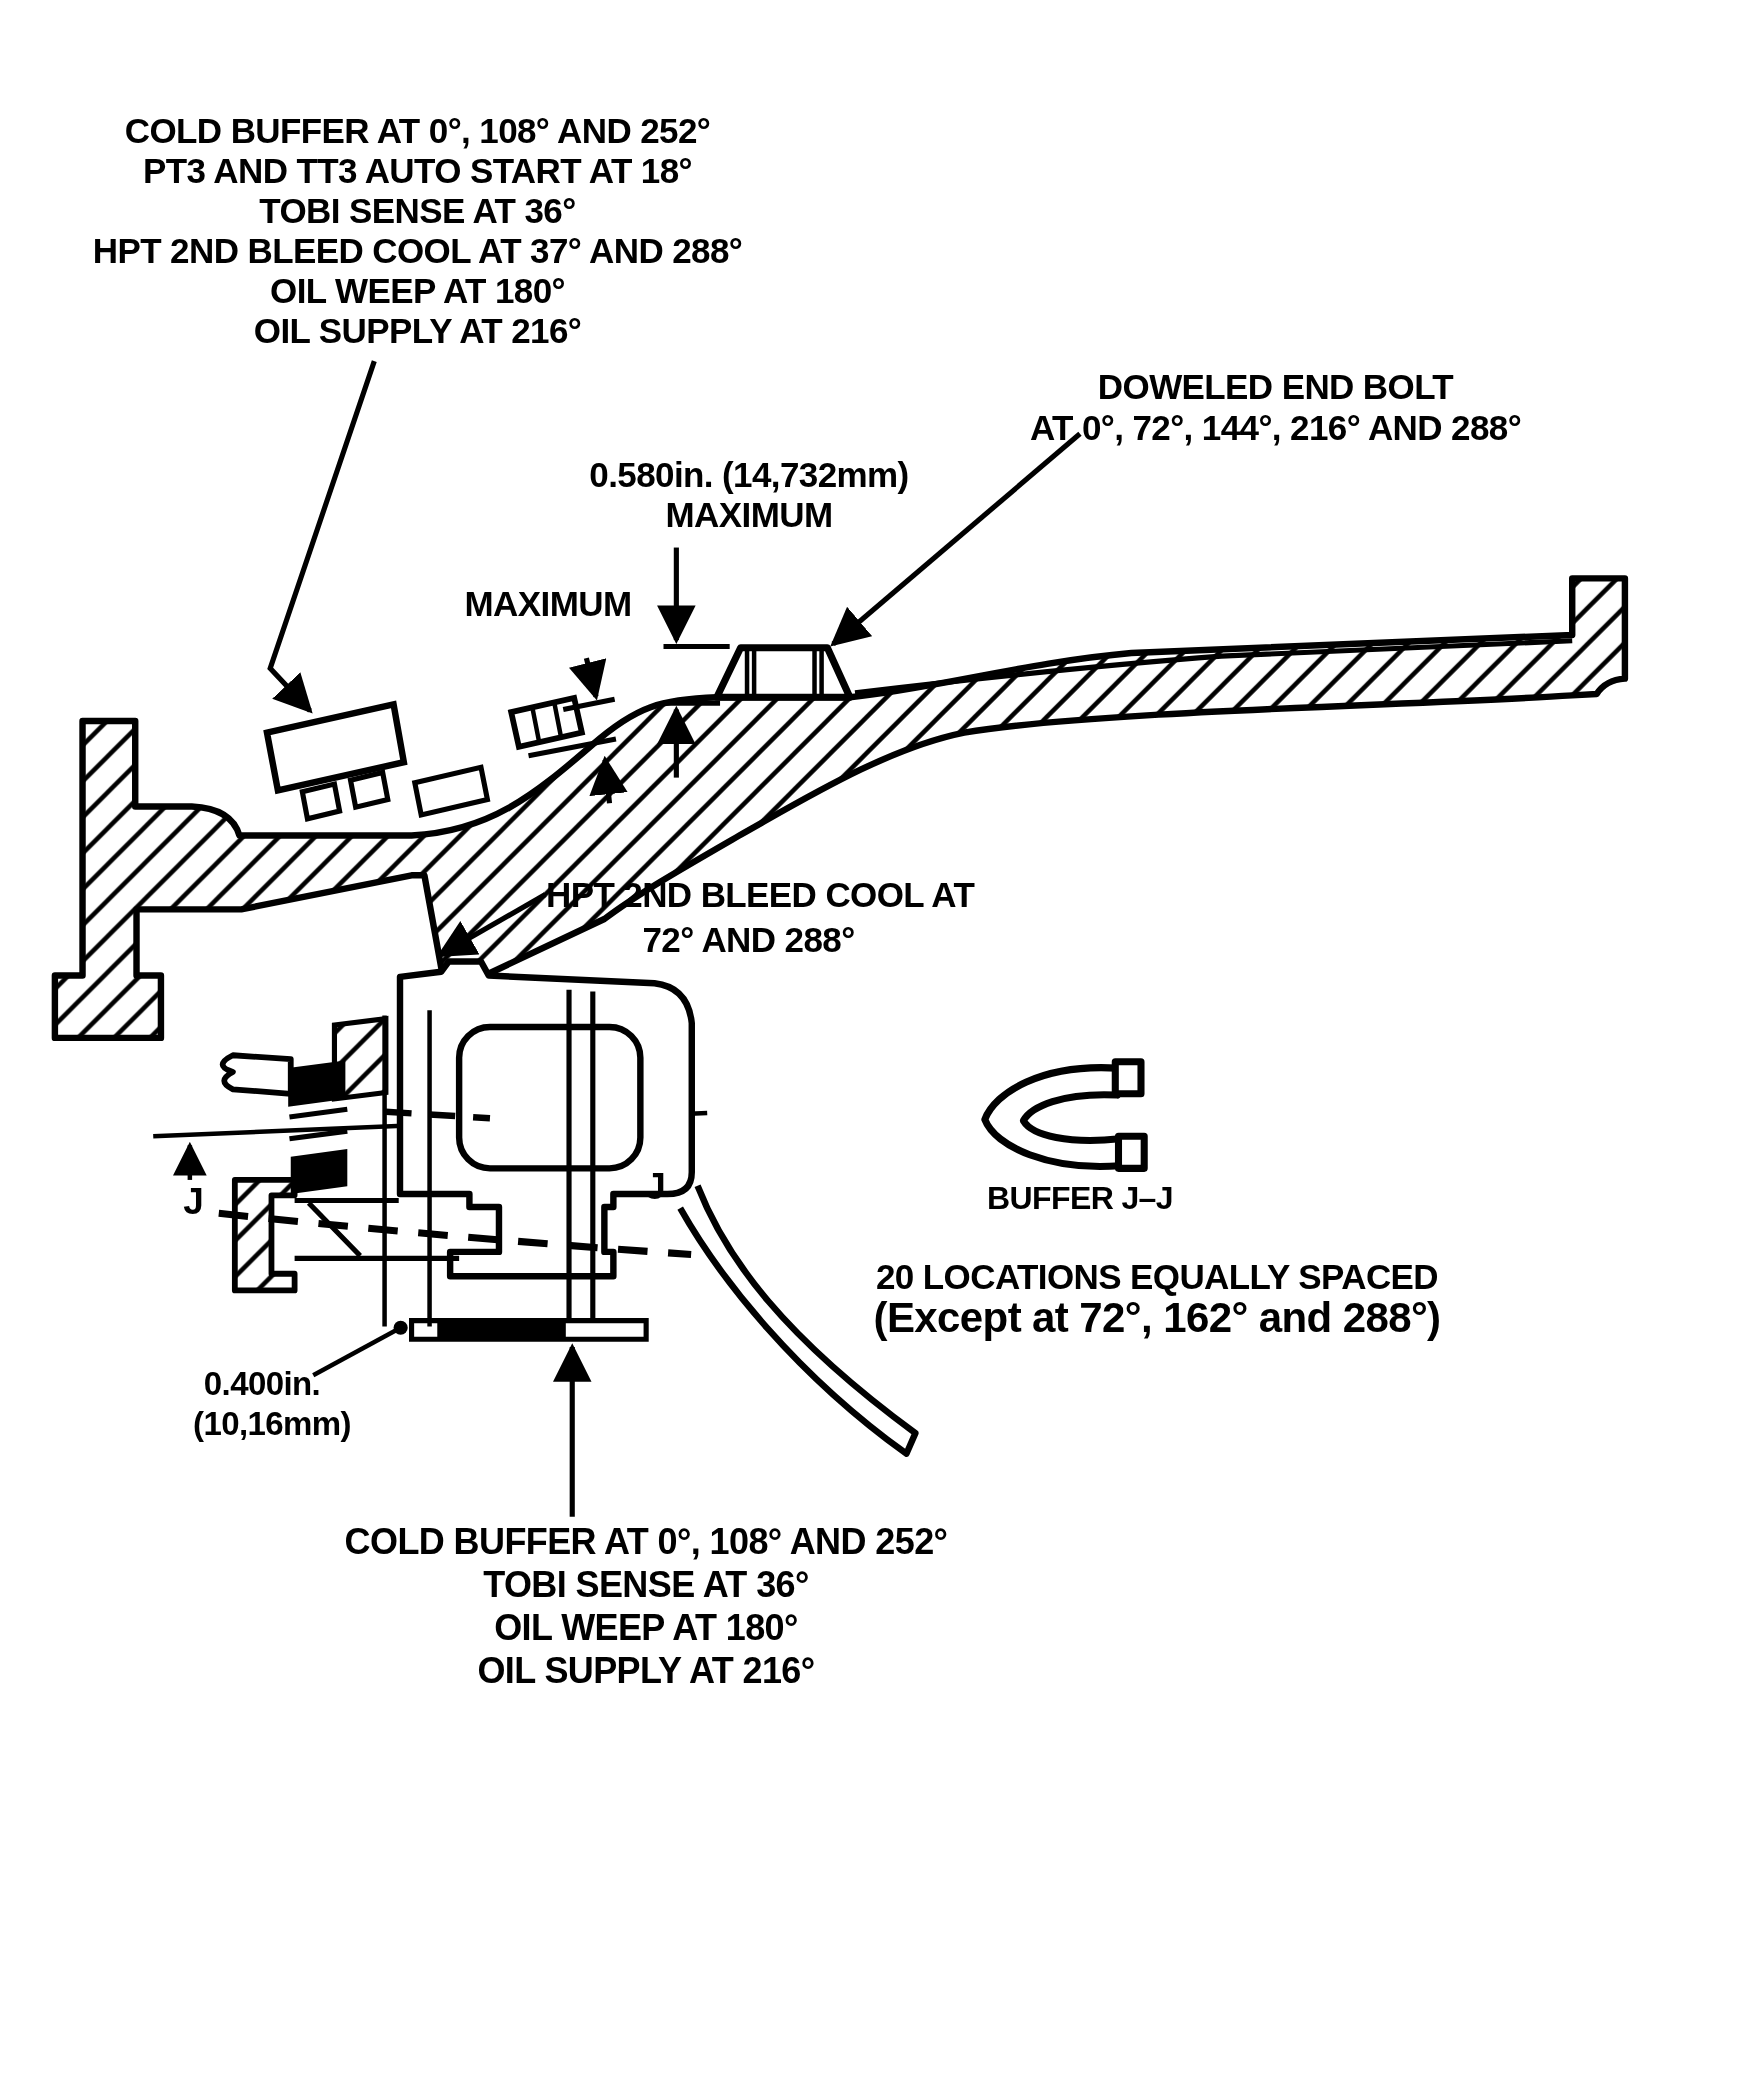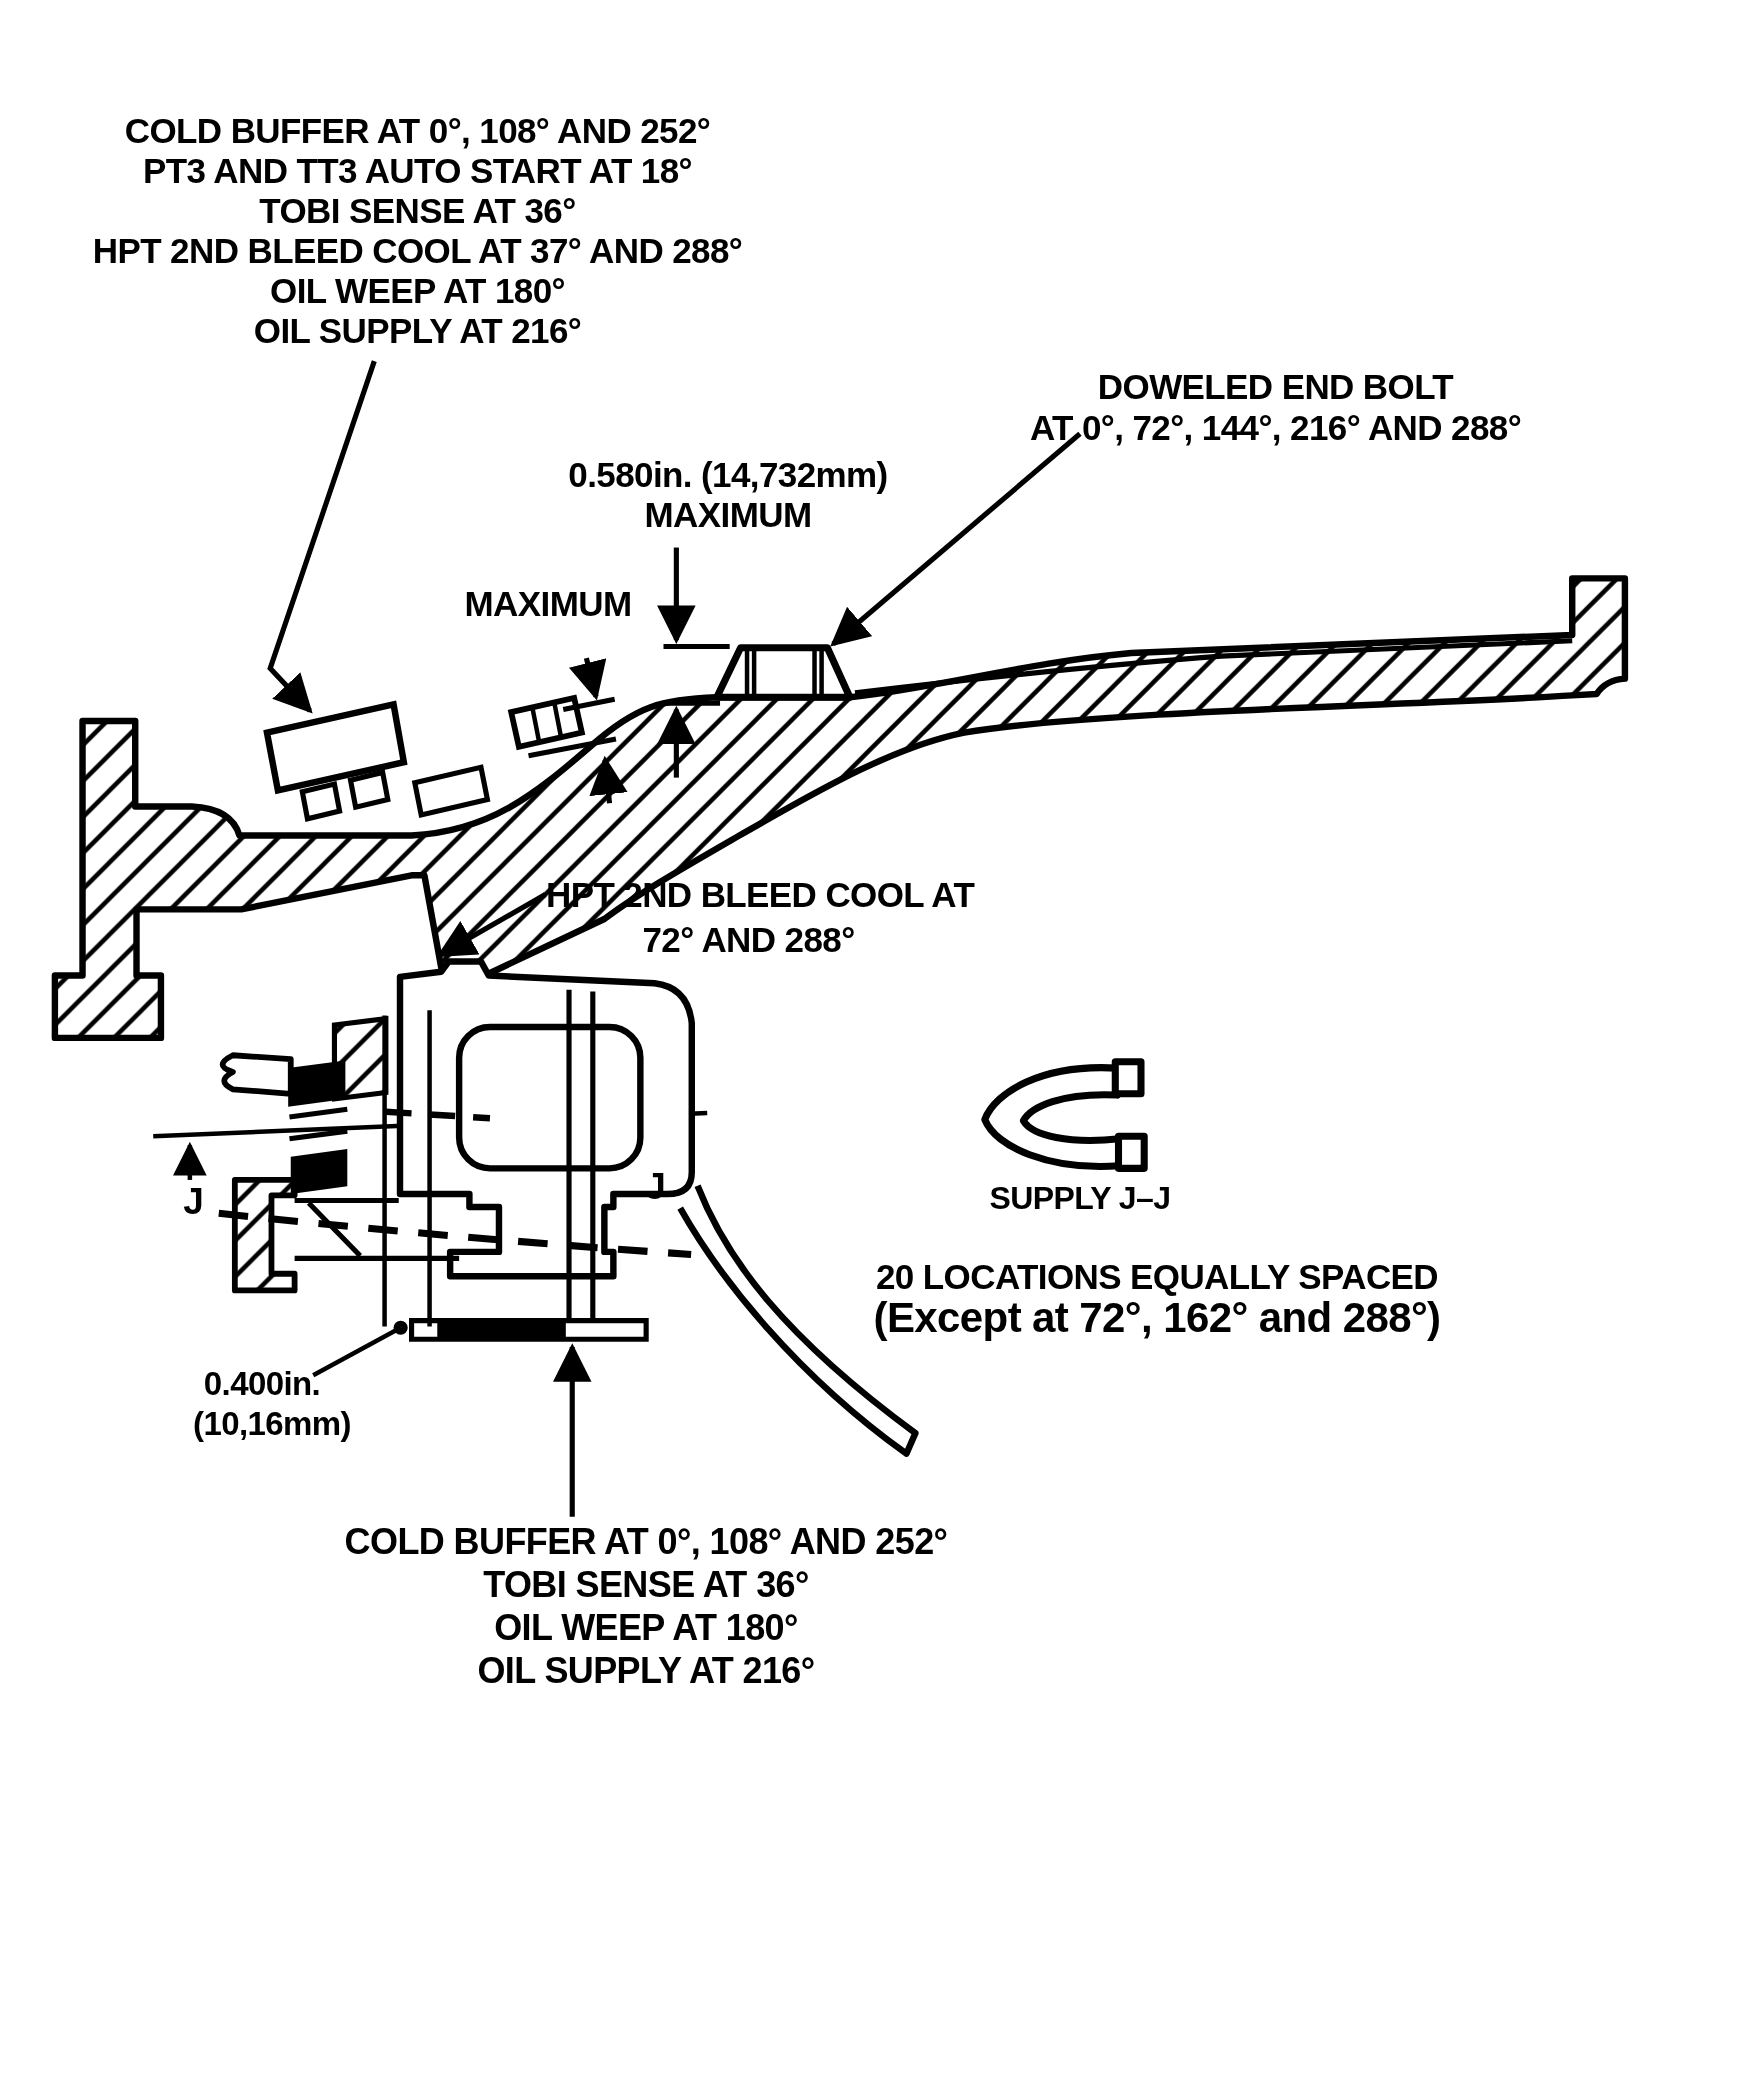--- a/index.html
+++ b/index.html
@@ -4,21 +4,21 @@
 <style>
   html,body{margin:0;padding:0;background:#ffffff;}
   #page{position:relative;width:1755px;height:1744px;background:#ffffff;overflow:hidden;
         font-family:"Liberation Sans",sans-serif;color:#000;}
   #art{position:absolute;left:0;top:0;width:1755px;height:2097px;}
   .cap{position:absolute;text-align:center;font-weight:700;font-size:35px;line-height:40px;
        letter-spacing:-0.6px;white-space:nowrap;}
   .cap div{white-space:nowrap;}
   .tl{left:77px;top:111px;width:681px;}
   .dw{left:983px;top:366px;width:585px;line-height:41px;}
-  .d580{left:532px;top:455px;width:392px;}
+  .d580{left:553px;top:455px;width:392px;}
   .d480{left:352px;top:584px;width:392px;}
   .hpt{left:546px;top:872px;width:405px;line-height:45px;}
   .sjj{left:958px;top:1178px;width:244px;font-size:32px;}
   .loc{left:829px;top:1256px;width:656px;line-height:41px;font-size:35px;}
   .loc .small{font-size:42px;}
   .d400{left:193px;top:1364px;width:138px;line-height:40px;font-size:33px;}
   .bt{left:254px;top:1520px;width:784px;line-height:43px;font-size:36px;}
   .see{left:720px;top:1772px;width:289px;font-size:34px;}
   .fig{left:1459px;top:1913px;width:174px;font-size:29px;text-align:right;}
   .jlab{position:absolute;font-weight:700;font-size:37px;width:39px;text-align:center;}
@@ -152,21 +152,21 @@
 
   <div class="cap d480">
     <div>MAXIMUM</div>
   </div>
 
   <div class="cap hpt">
     <div>HPT 2ND BLEED COOL AT</div>
     <div>72° AND 288°</div>
   </div>
 
-  <div class="cap sjj">SUPPLY J–J</div>
+  <div class="cap sjj">BUFFER J–J</div>
 
   <div class="cap loc">
     <div>20 LOCATIONS EQUALLY SPACED</div>
     <div class="small">(Except at 72°, 162° and 288°)</div>
   </div>
 
   <div class="cap d400">
     <div>0.400in.</div>
     <div>(10,16mm)</div>
   </div>

